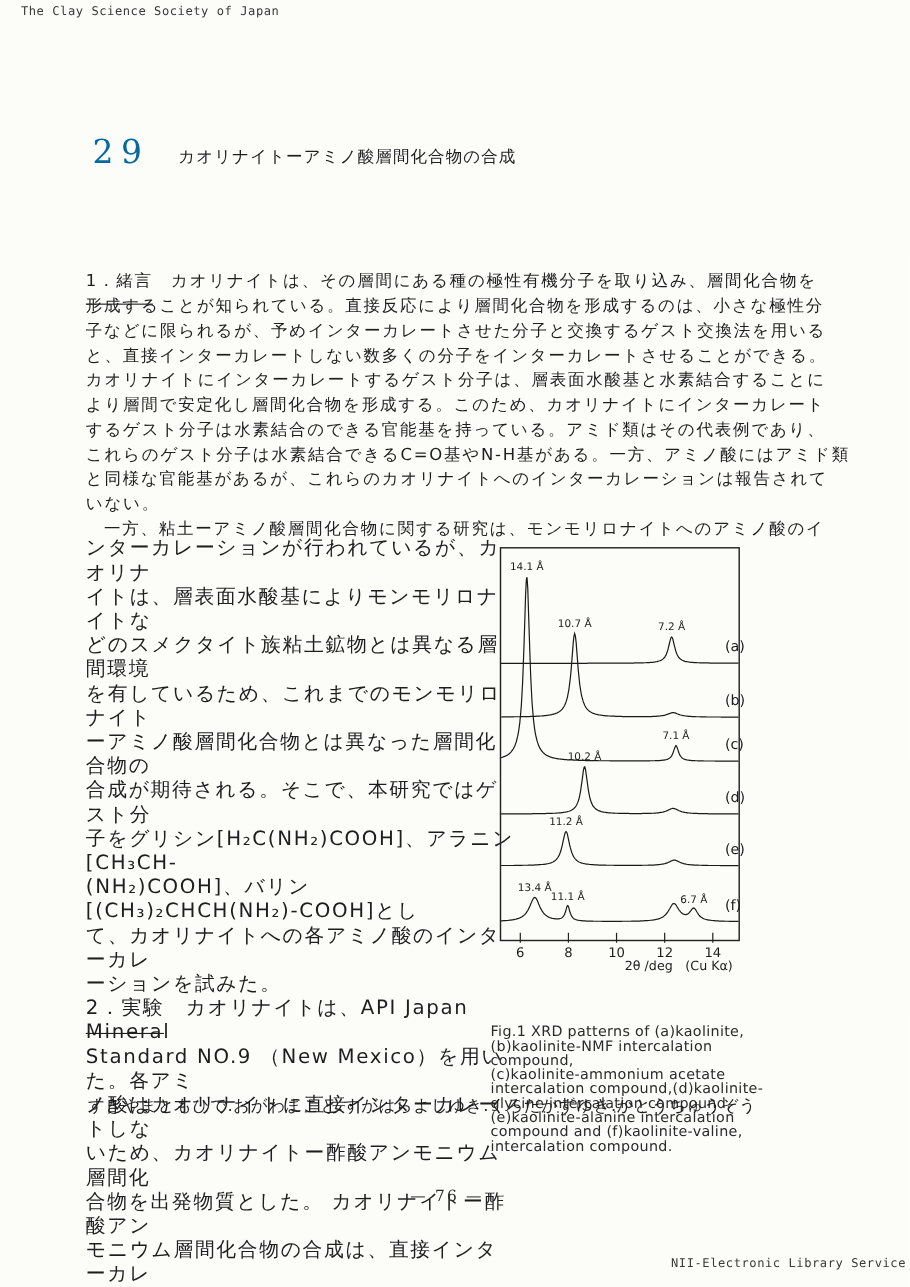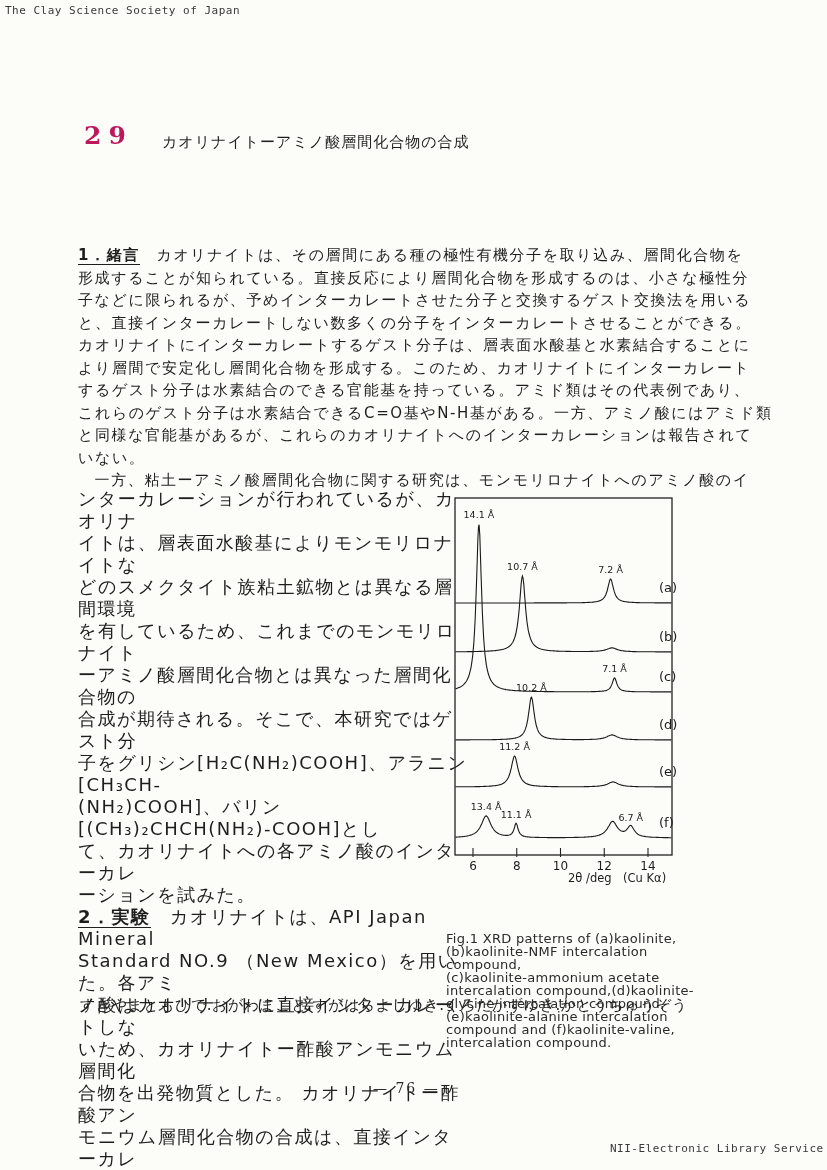--- a/index.html
+++ b/index.html
@@ -8,27 +8,27 @@
     width:827px;height:1170px;
     background:#fcfcf9;
     overflow:hidden;
     font-family:"DejaVu Sans", sans-serif;
     color:#1e1e1e;
   }
   .abs{position:absolute;}
   .mono{font-family:"DejaVu Sans Mono", monospace;}
   .serif{font-family:"DejaVu Serif", serif;}
   .pre{white-space:pre-line;}
-  .header-label{left:5px;top:4px;font-size:11px;letter-spacing:0.5px;color:#3a3a3a;}
-  .title-number{left:84px;top:121px;font-size:25px;font-weight:700;letter-spacing:7px;color:#be185d;}
+  .header-label{left:19px;top:4px;font-size:11px;letter-spacing:0.5px;color:#3a3a3a;}
+  .title-number{left:84px;top:121px;font-size:30px;font-weight:400;letter-spacing:7px;color:#0369a1;}
   .title-text{left:162px;top:133px;font-size:15px;letter-spacing:1px;font-weight:500;}
   .authors-line{left:136px;top:178px;font-size:15px;letter-spacing:1.2px;}
   .body-full{left:78px;top:244px;width:695px;font-size:15px;letter-spacing:1.6px;line-height:22.5px;}
   .body-col{left:78px;top:488px;width:392px;font-size:18px;letter-spacing:1.5px;line-height:22px;}
-  .sec-heading{border-bottom:1.5px solid #1e1e1e;padding-bottom:0px;font-weight:700;text-align:center;}
+  .sec-heading{border-bottom:1.5px solid #1e1e1e;padding-bottom:12px;font-weight:400;text-align:center;}
   .ruby-line{left:80px;top:996px;width:700px;font-size:15px;letter-spacing:0.5px;}
   .figure-caption{left:446px;top:932px;width:270px;font-size:13px;line-height:13px;letter-spacing:0.3px;color:#2a2a2a;}
   .page-number{left:373px;top:1080px;font-size:14px;letter-spacing:2px;color:#2a2a2a;}
   .nii-footer{left:610px;top:1142px;font-size:11px;letter-spacing:0.5px;color:#3a3a3a;}
   .xrd-wrap{left:446px;top:490px;width:254px;height:400px;}
   svg text{font-family:"DejaVu Sans", sans-serif;fill:#1c1c1c;}
   svg .tick{font-size:12px;}
   svg .xlabel{font-size:11.5px;}
   svg .peaklabel{font-size:9.5px;font-weight:500;}
   svg .seriesname{font-size:13px;}

